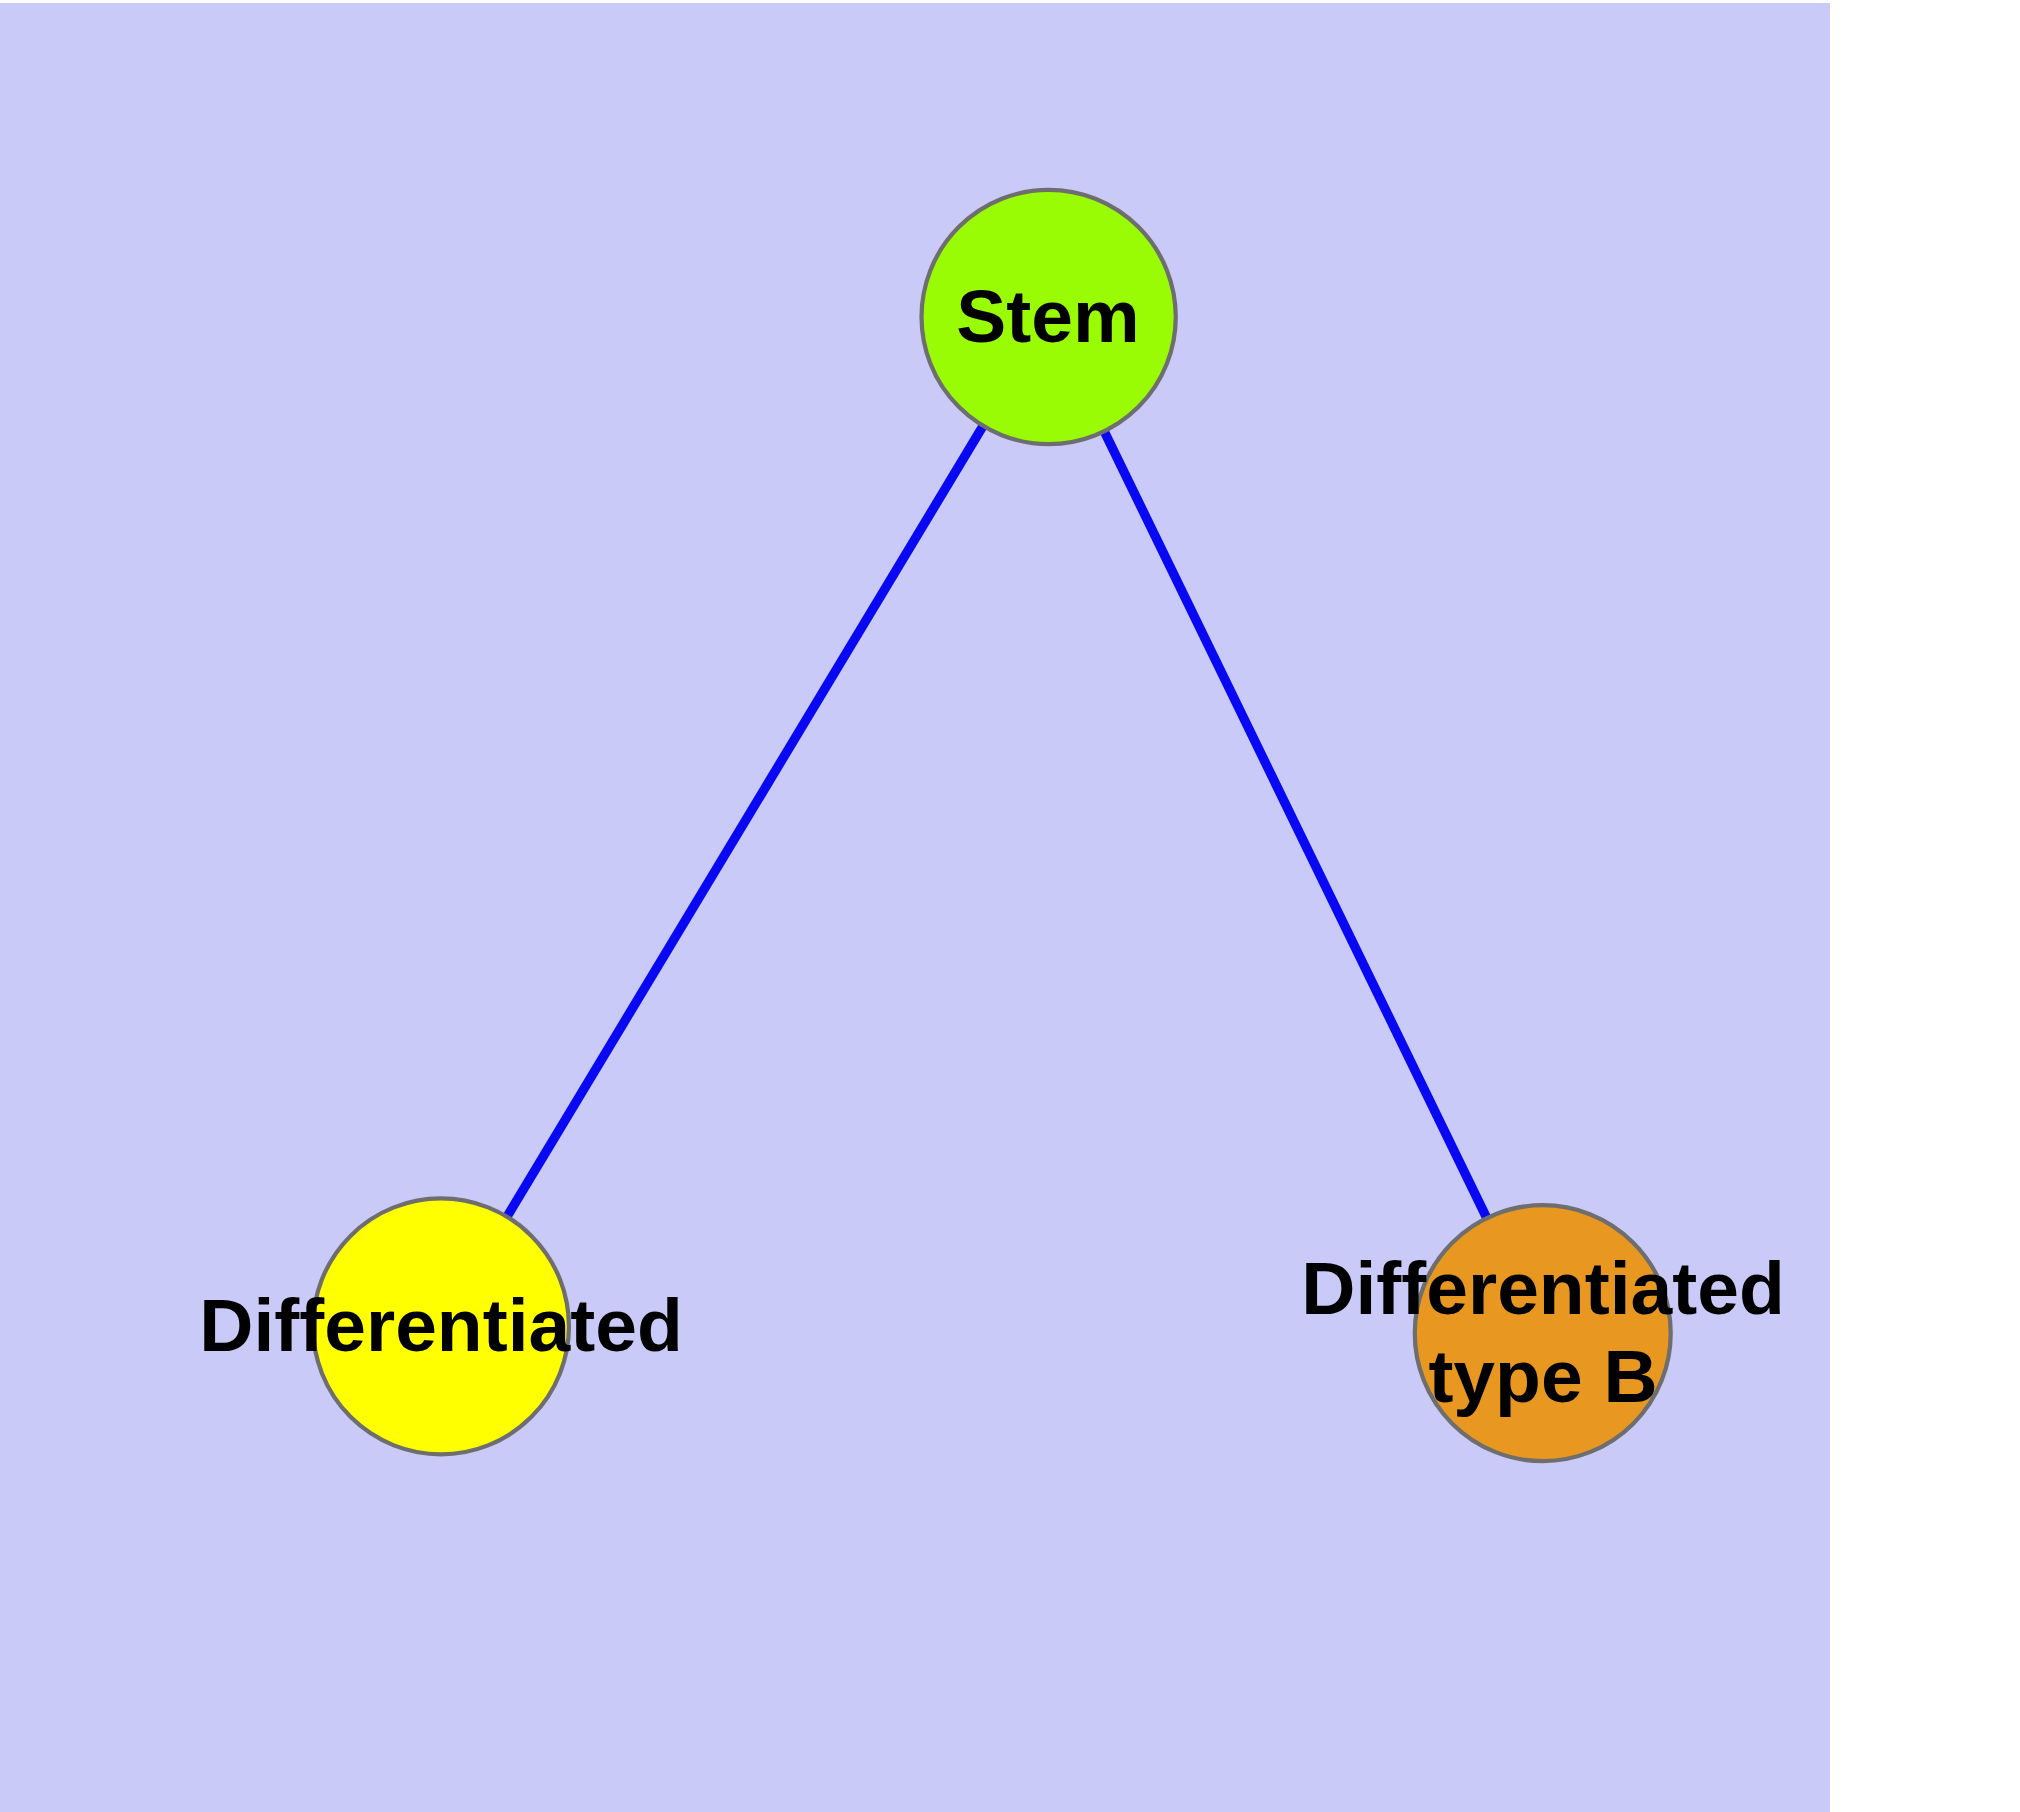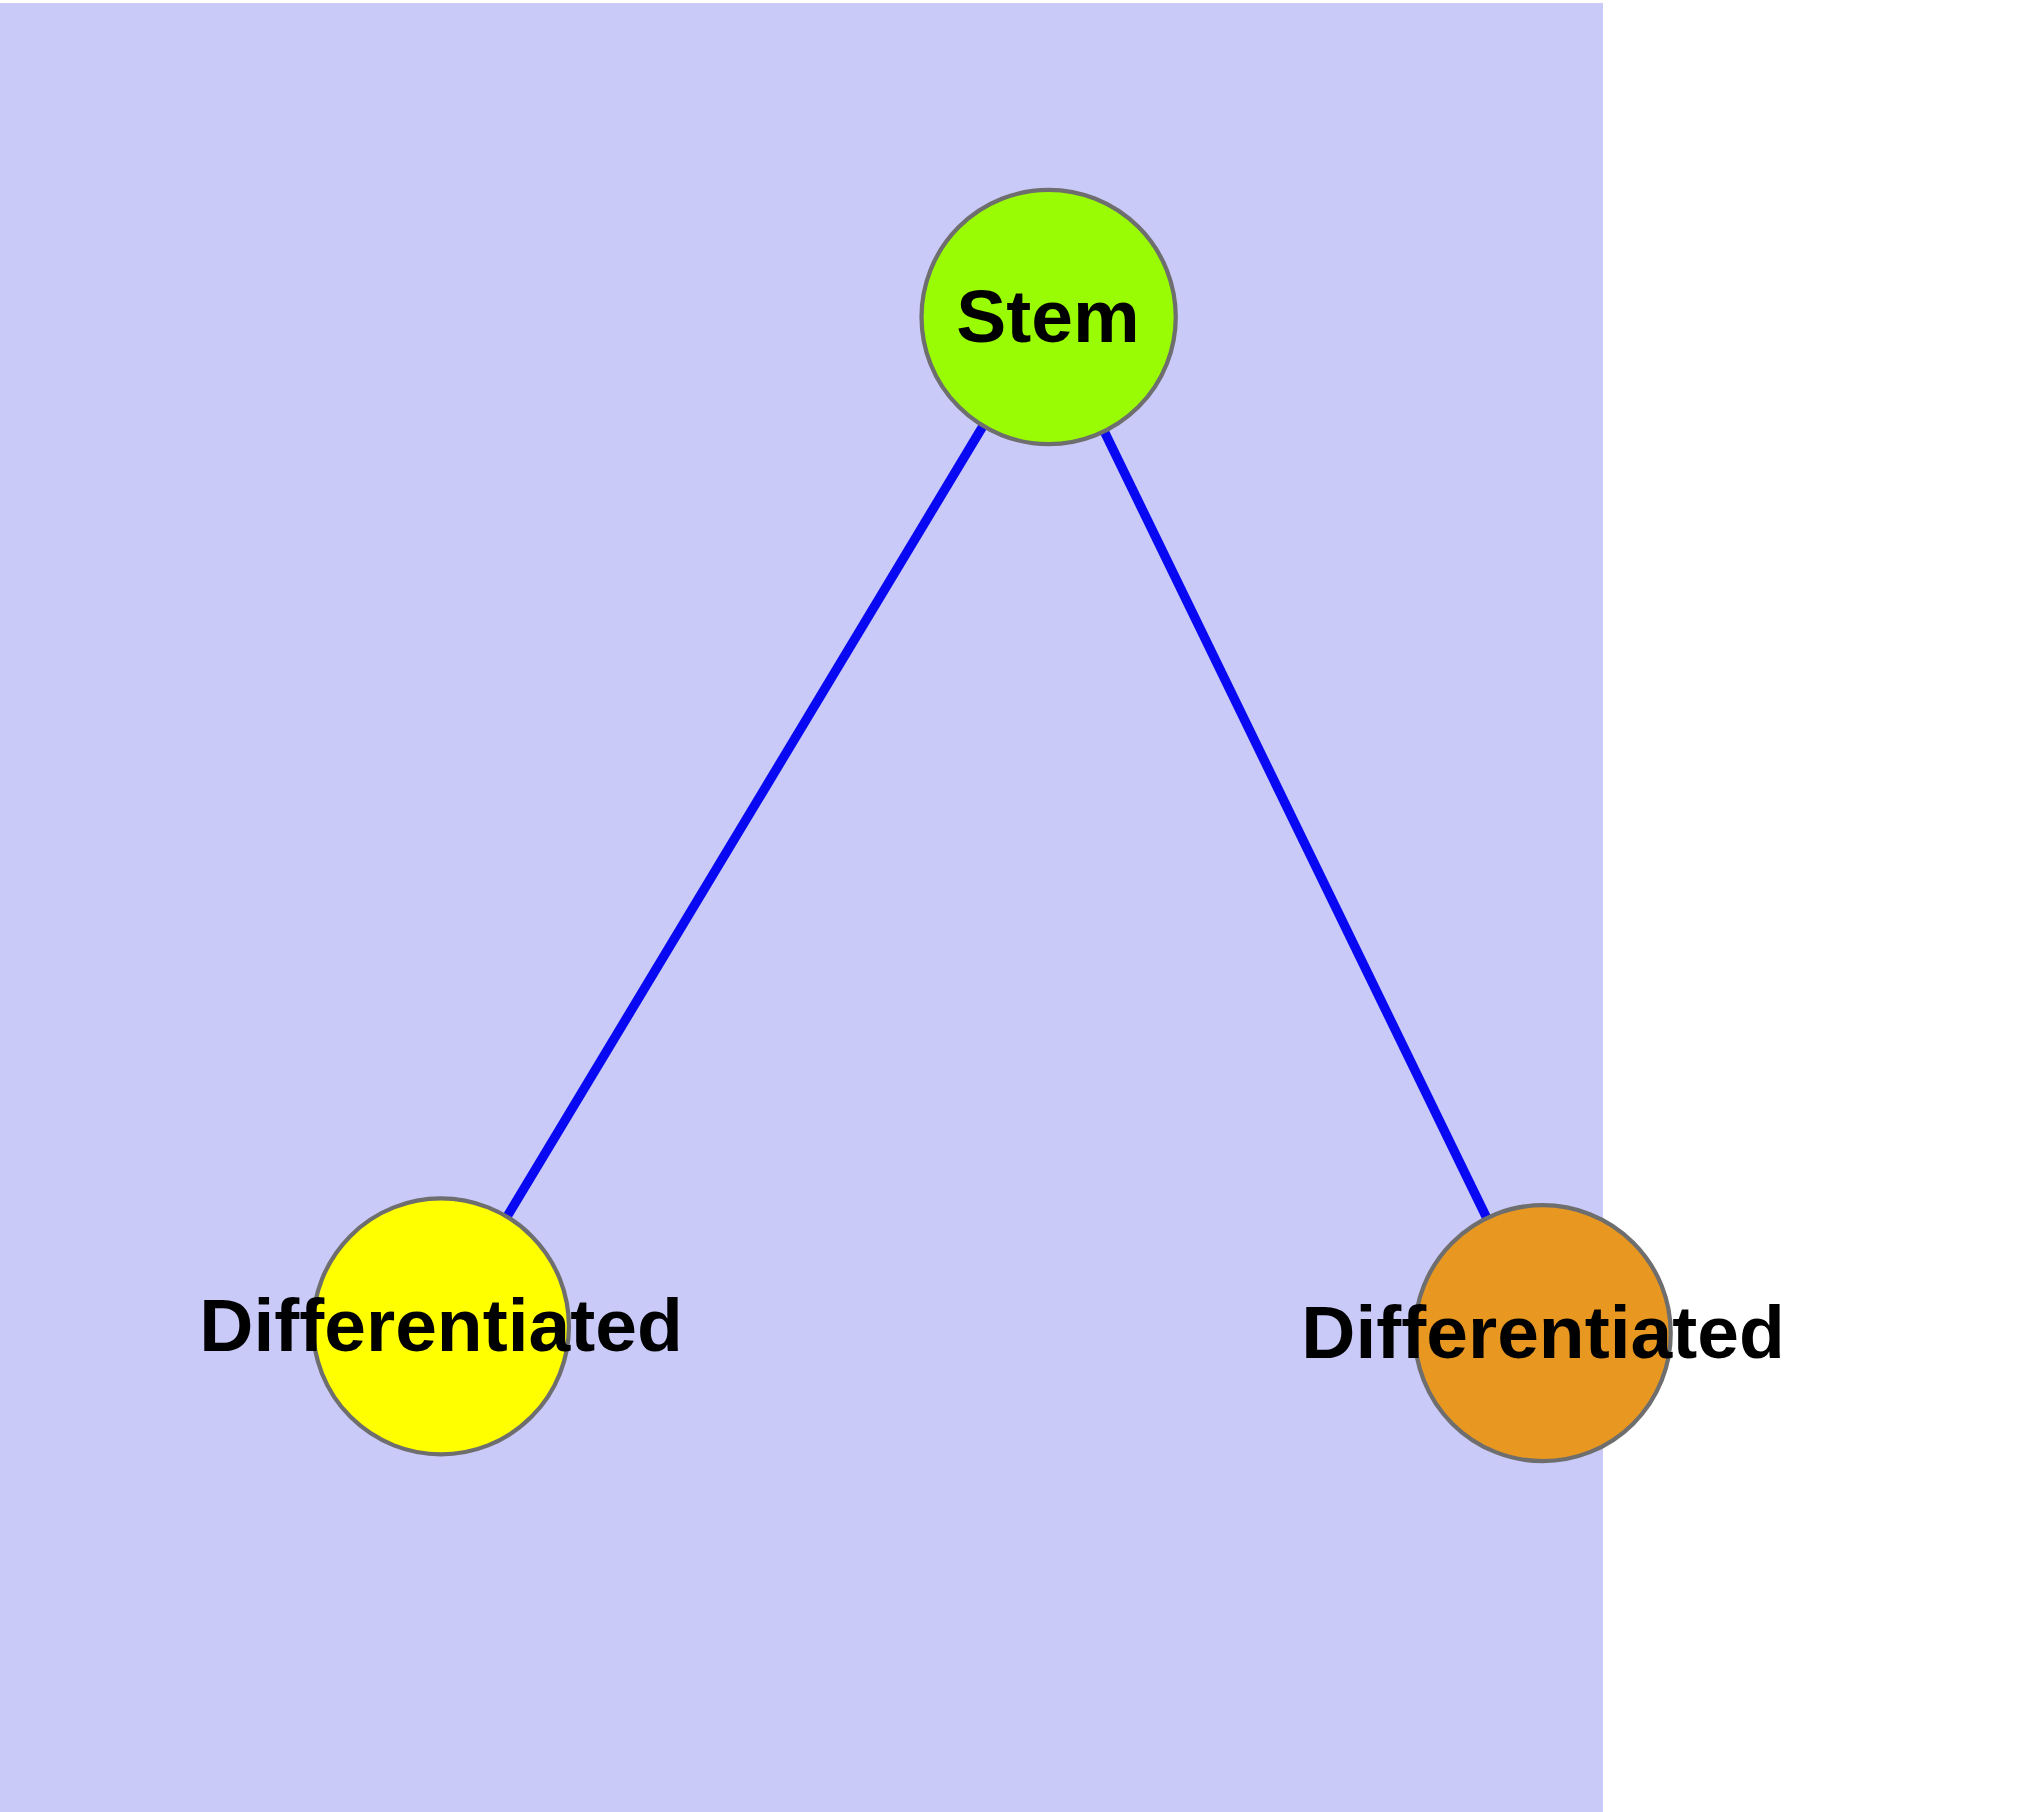--- a/index.html
+++ b/index.html
@@ -38,36 +38,37 @@
     line-height: 1.17;
     white-space: nowrap;
   }
   .node-label span {
     display: block;
   }
 </style>
 </head>
 <body>
 
-<div id="canvas" style="width: 1603px; height: 1812px; background: rgb(202, 202, 249);">
+<div id="canvas" style="width: 1830px; height: 1812px; background: rgb(202, 202, 249);">
   <svg id="graph" xmlns="http://www.w3.org/2000/svg" width="2021" height="1812" viewBox="0 0 2384 2138">
     <line class="edge" x1="1237" y1="374" x2="520" y2="1565" stroke="#0808f2" stroke-width="11"></line>
     <line class="edge" x1="1237" y1="374" x2="1820" y2="1573" stroke="#0808f2" stroke-width="11"></line>
     <circle class="node" cx="1237" cy="374" r="150" fill="#9afc04" stroke="#6e6e6e" stroke-width="5"></circle>
     <circle class="node" cx="520" cy="1565" r="151" fill="#ffff00" stroke="#6e6e6e" stroke-width="5"></circle>
     <circle class="node" cx="1820" cy="1573" r="151" fill="#e89820" stroke="#6e6e6e" stroke-width="5"></circle>
   </svg>
 
   <div class="node-label" style="left: 1048px; top: 317px; color: rgb(0, 0, 0); font-size: 75px;">
     <span>Stem</span>
   </div>
 
   <div class="node-label" style="left: 441px; top: 1326px; color: rgb(0, 0, 0); font-size: 75px;">
     <span>Differentiated</span>
   </div>
 
   <div class="node-label" style="left: 1543px; top: 1333px; color: rgb(0, 0, 0); font-size: 75px;">
     <span>Differentiated</span>
+    <span>type B</span>
   </div>
 
   <div id="top-margin" style="height: 2.5px; background: rgb(255, 255, 255);"></div>
 </div>
 
 
 </body></html>

